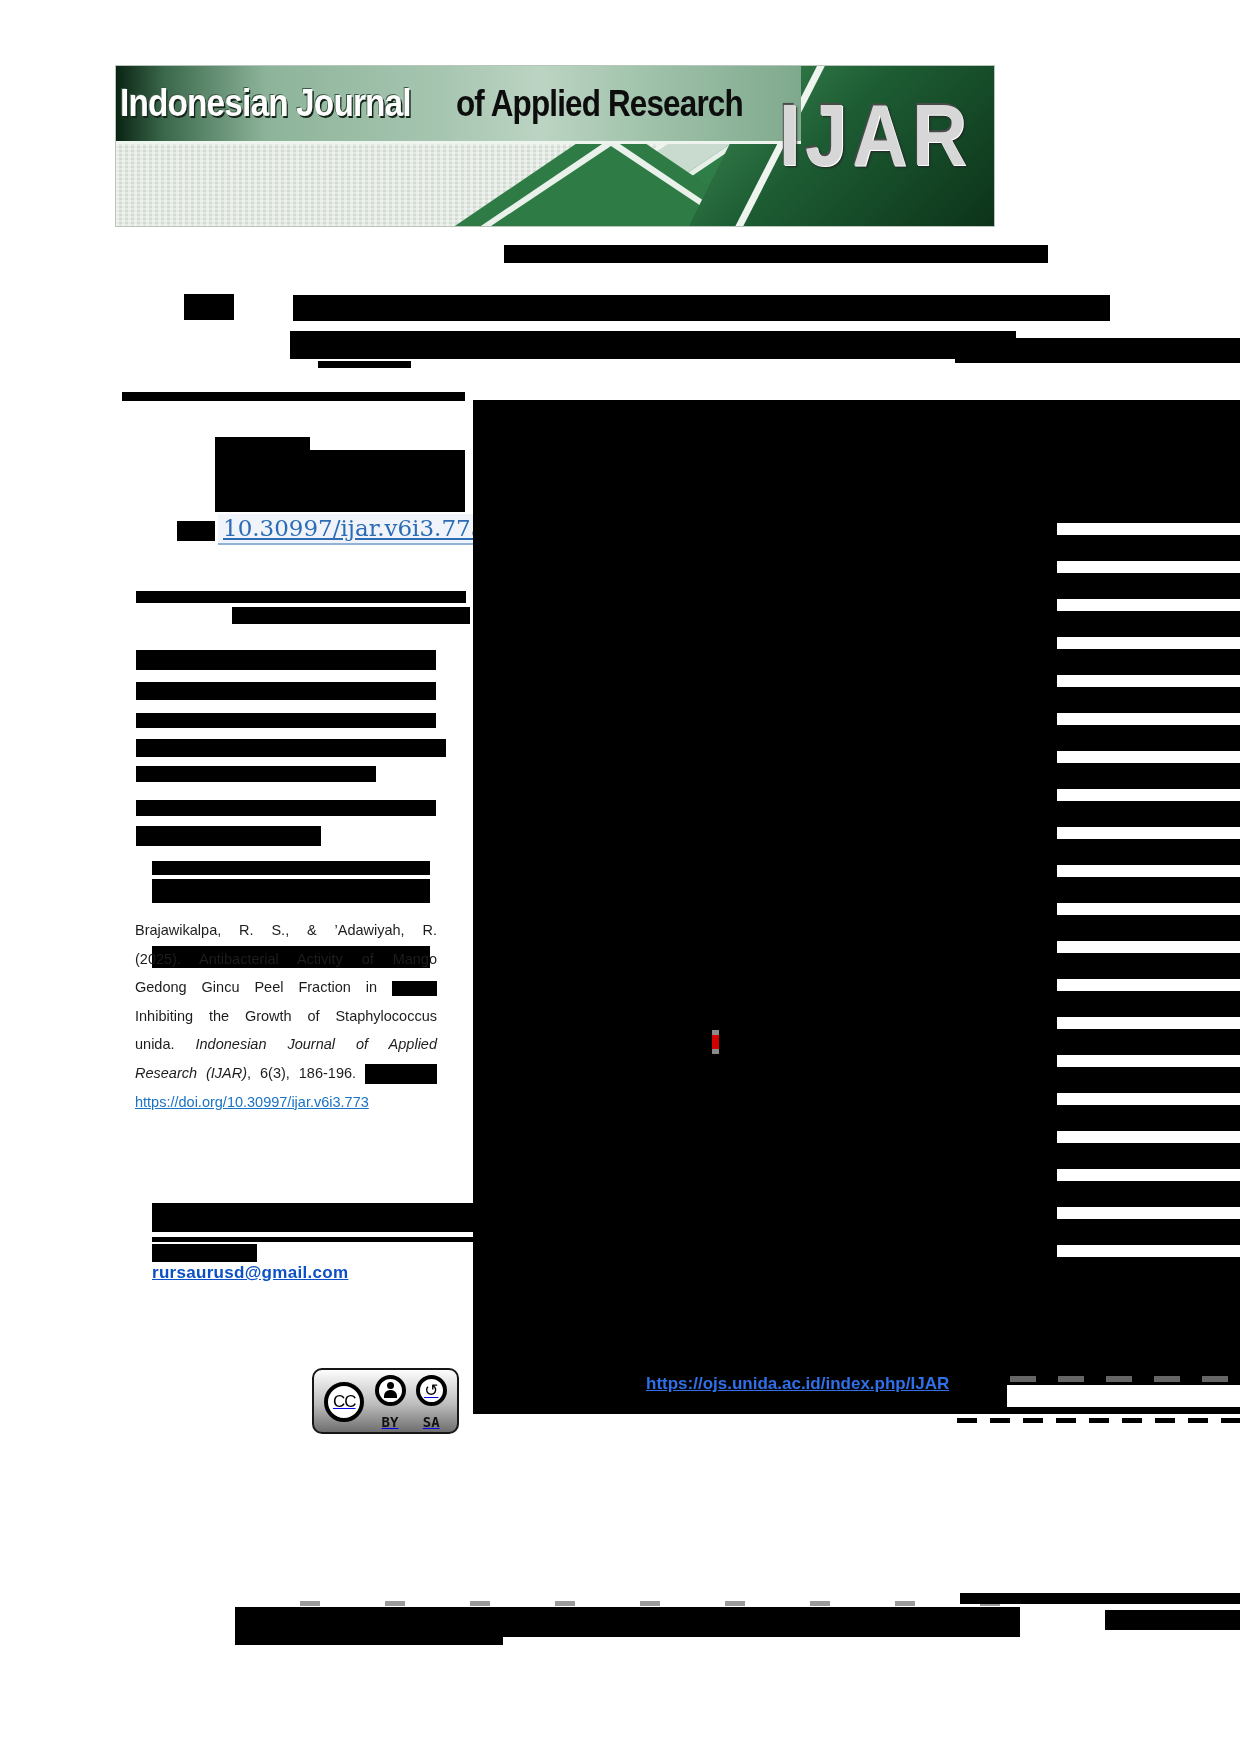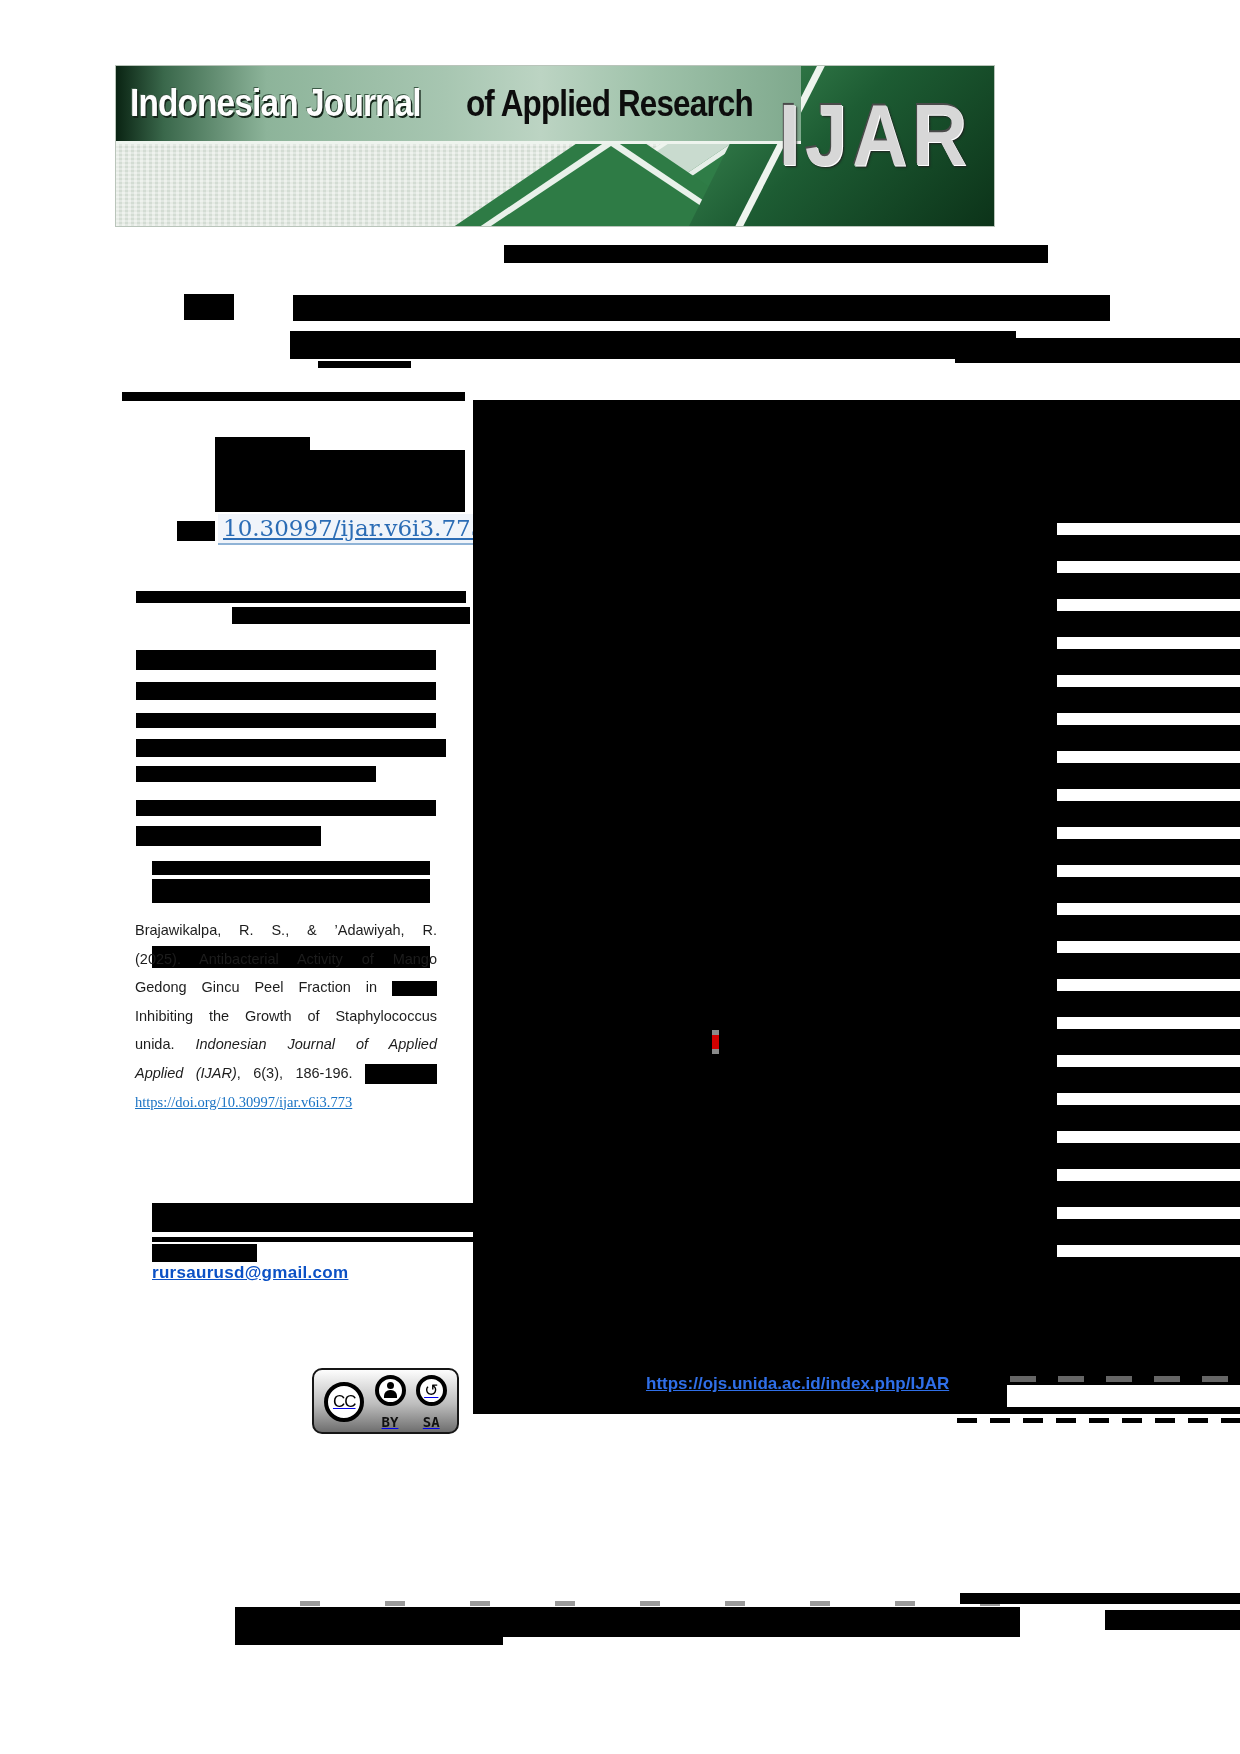--- a/index.html
+++ b/index.html
@@ -8,21 +8,21 @@
   .bar { position:absolute; background:#000; }
 
   
   .banner { position:absolute; left:115px; top:65px; width:880px; height:162px;
     background:
       repeating-linear-gradient(0deg, rgba(255,255,255,.35) 0 2px, rgba(0,0,0,0) 2px 4px),
       repeating-linear-gradient(90deg, #e6ebe5 0 3px, #d3dcd3 3px 6px);
     overflow:hidden; border:1px solid #b9c4ba; }
   .banner-strip { position:absolute; left:0; top:0; width:78%; height:78px;
     background:linear-gradient(90deg,#0a2413 0%, #3a684b 7%, #8db49a 22%, #a7c6b1 48%, #bcd4c3 62%, #9fc2aa 78%, #7fa98d 100%);
-    border-bottom:3px solid #eef4ee; display:flex; align-items:center; padding-left:14px; }
+    border-bottom:3px solid #eef4ee; display:flex; align-items:center; padding-left:4px; }
   .jtitle { font-size:38px; font-weight:bold; letter-spacing:-1px; transform:scaleX(.88); transform-origin:left;
     color:#fdfdfd; text-shadow:1.5px 1.5px 0 #15251a, -1px -1px 0 #3c5a46; white-space:nowrap; display:inline-block; }
   .jsub { font-size:37px; font-weight:bold; letter-spacing:-1px; transform:scaleX(.85); transform-origin:left;
     color:#0d0d0d; white-space:nowrap; display:inline-block; margin-left:6px; }
   .ribbon { position:absolute; transform:rotate(-34deg); }
   .ribbon-light { left:300px; top:92px; width:460px; height:40px; background:#c9dbcf; border-top:4px solid #eef4ee; }
   .ribbon-dark  { left:390px; top:60px; width:520px; height:58px; background:#2f7d47; border-top:5px solid #e7efe9; border-bottom:5px solid #e7efe9; }
   .banner-tri { position:absolute; left:330px; bottom:-6px; width:330px; height:112px; background:#2e7b45;
     clip-path:polygon(50% 0, 100% 100%, 0 100%); }
   .banner-tri-inner { position:absolute; left:356px; bottom:-6px; width:278px; height:94px; background:#e9f1ea;
@@ -49,21 +49,21 @@
 
   
   .doi-link { position:absolute; left:218px; top:514px; font-family:"DejaVu Serif", serif;
     font-size:23px; color:#2b6cb5; text-decoration:underline; background:#f0f4fa;
     padding:1px 5px 2px 5px; border-bottom:2px solid #8fb3d6; }
   .cite { position:absolute; left:135px; top:916px; width:302px; font-size:14.5px;
     color:#1d1d1d; line-height:28.6px; }
   .cite-line { text-align:justify; text-align-last:justify; white-space:nowrap; }
   .cite-line i { }
   .inline-redact { display:inline-block; background:#000; vertical-align:middle; }
-  .cite-doi { color:#1a73c4; text-decoration:underline; text-align-last:left;font-family:Liberation Serif, serif; }
+  .cite-doi { color:#1a73c4; text-decoration:underline; text-align-last:left; }
   .email-link { position:absolute; left:152px; top:1263px; font-size:17px; font-weight:bold;
     color:#0b51c5; text-decoration:underline; letter-spacing:.3px; }
   .journal-url { position:absolute; left:646px; top:1374px; font-size:17px; font-weight:bold;
     color:#2f6fe8; text-decoration:underline; z-index:5; }
 
   
   .red-mark { position:absolute; left:712px; top:1030px; width:7px; height:24px; z-index:4; }
   .red-mark .cap { width:7px; height:5px; background:#8a8a8a; }
   .red-mark .mid { width:7px; height:14px; background:#d40000; }
 
@@ -129,21 +129,21 @@
   <div class="bar" style="left:152px; top:861px; width:278px; height:14px;"></div>
   <div class="bar" style="left:152px; top:879px; width:278px; height:24px;"></div>
   <div class="bar" style="left:152px; top:946px; width:278px; height:22px;"></div>
 
   <div class="cite">
     <div class="cite-line">Brajawikalpa, R. S., &amp; ’Adawiyah, R.</div>
     <div class="cite-line">(2025). Antibacterial Activity of Mango</div>
     <div class="cite-line"><span>Gedong Gincu Peel Fraction in</span> <span class="inline-redact" style="width:45px; height:15px;"></span></div>
     <div class="cite-line">Inhibiting the Growth of Staphylococcus</div>
     <div class="cite-line"><span>unida. </span><i>Indonesian Journal of Applied</i></div>
-    <div class="cite-line"><i>Applied (IJAR)</i><span>, 6(3), 186-196.</span> <span class="inline-redact" style="width:72px; height:20px;"></span></div>
+    <div class="cite-line"><i>Research (IJAR)</i><span>, 6(3), 186-196.</span> <span class="inline-redact" style="width:72px; height:20px;"></span></div>
     <div class="cite-line cite-doi">https://doi.org/10.30997/ijar.v6i3.773</div>
   </div>
 
   <div class="bar" style="left:152px; top:1203px; width:325px; height:29px;"></div>
   <div class="bar" style="left:152px; top:1237px; width:325px; height:5px;"></div>
   <div class="bar" style="left:152px; top:1244px; width:105px; height:18px;"></div>
 
   <a class="email-link" href="#">rursaurusd@gmail.com</a>
 
   <div class="bar" style="left:473px; top:400px; width:767px; height:100px;"></div>

